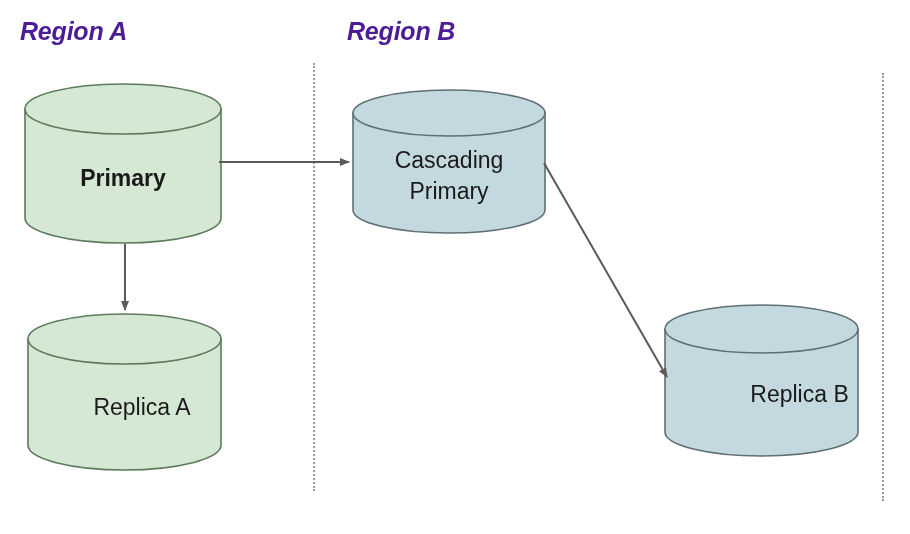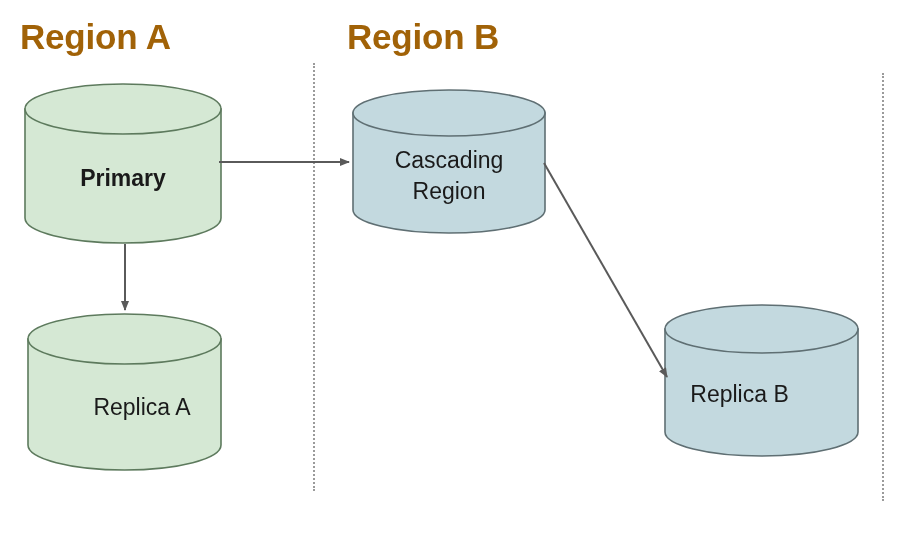--- a/index.html
+++ b/index.html
@@ -13,25 +13,26 @@
   #canvas {
     position: relative;
     width: 910px;
     height: 534px;
     background: #ffffff;
     overflow: hidden;
   }
   .region-label {
     position: absolute;
     font-family: "Liberation Sans", sans-serif;
-    font-size: 35px;
+    font-size: 25px;
     font-weight: bold;
-    color: #a16207;
+    color: #4c1d95;
     white-space: nowrap;
     letter-spacing: -0.2px;
+    font-style: italic;
   }
   .divider {
     position: absolute;
     width: 0;
     border-left: 2px dotted #9b9b9b;
   }
   .svg-layer {
     position: absolute;
     left: 0;
     top: 0;
@@ -93,17 +94,17 @@
     <line x1="125" y1="244" x2="125" y2="310" stroke="#5a5a5a" stroke-width="2" marker-end="url(#arrow-head)"></line>
 
     <line x1="544" y1="163" x2="667" y2="377" stroke="#5a5a5a" stroke-width="2" marker-end="url(#arrow-head)"></line>
   </svg>
 
   <div class="node-label" style="left:25px; top:163px; width:196px;font-weight:bold;">Primary</div>
 
   <div class="node-label" style="left:28px; top:392px; width:228px;">Replica A</div>
 
   <div class="node-label" style="left:353px; top:145px; width:192px;">Cascading
-Region</div>
+Primary</div>
 
-  <div class="node-label" style="left:643px; top:379px; width:193px;">Replica B</div>
+  <div class="node-label" style="left:703px; top:379px; width:193px;">Replica B</div>
 
 </div>
 
 </body></html>

